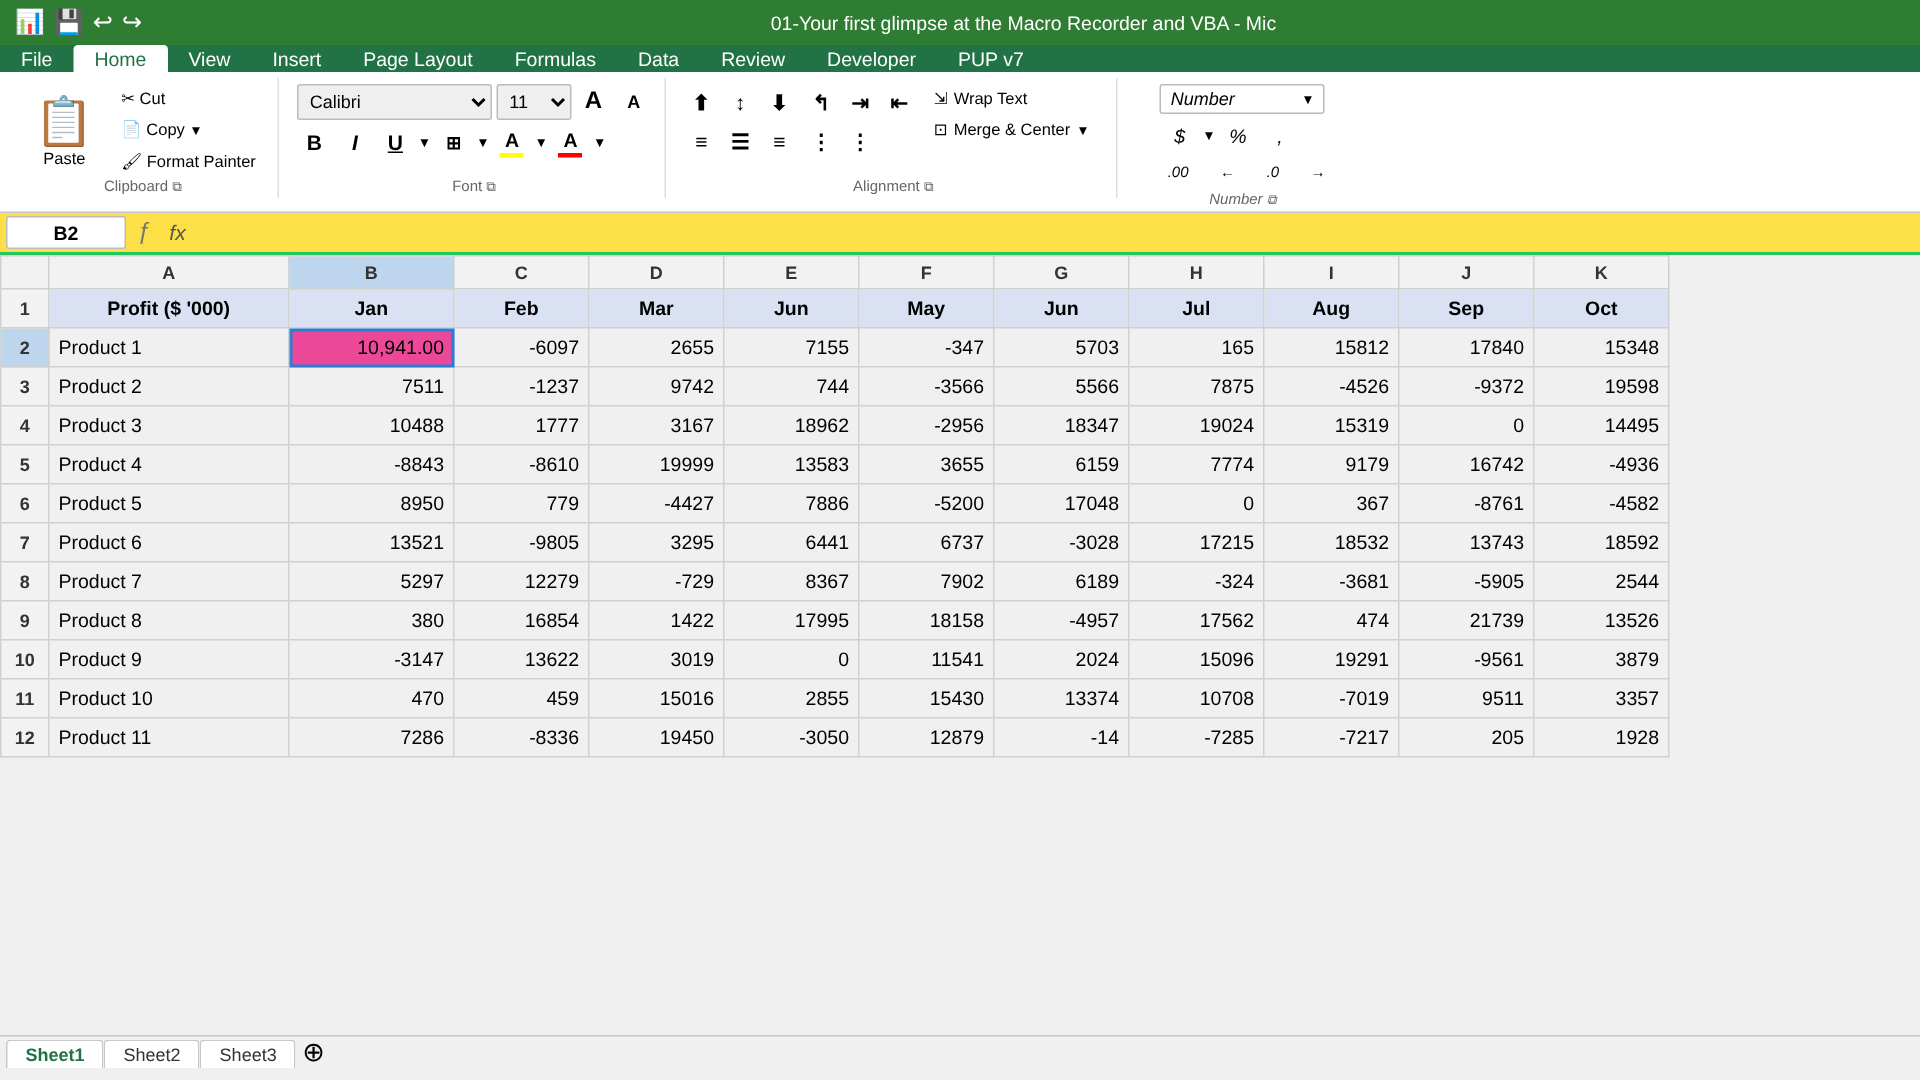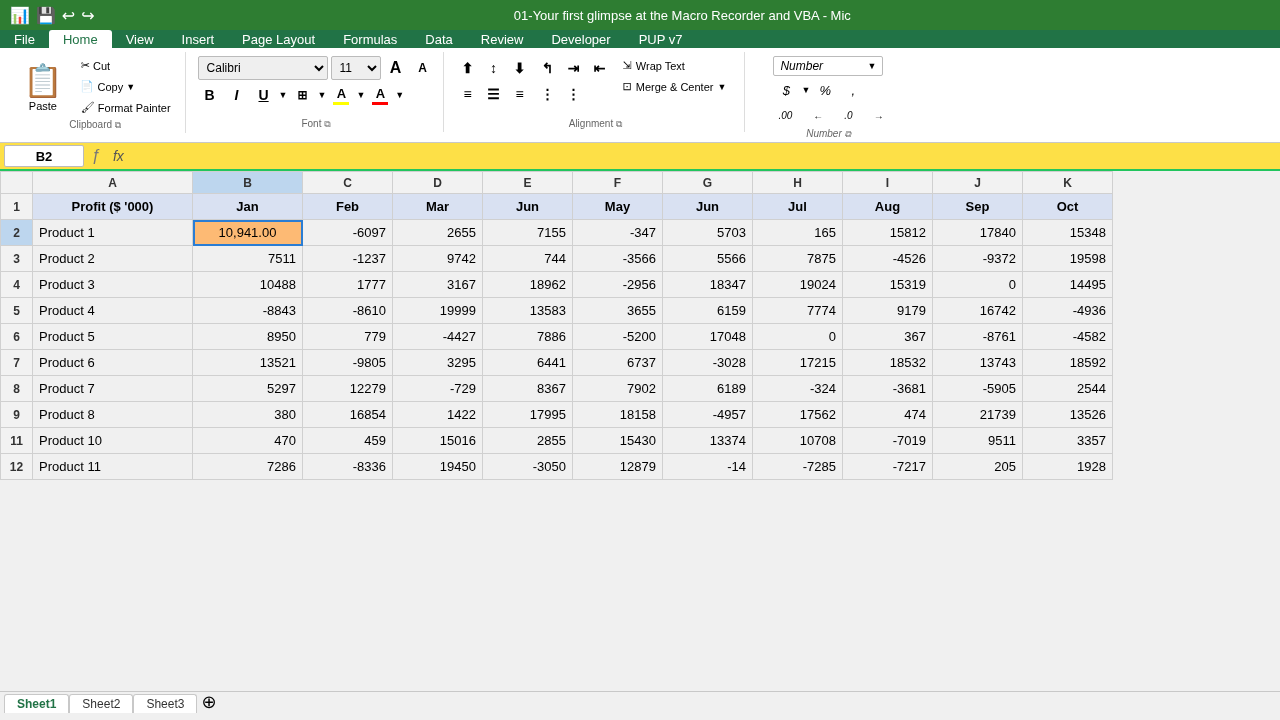--- a/index.html
+++ b/index.html
@@ -203,21 +203,21 @@
       border: 1px solid #d0d0d0;
       height: 26px;
       padding: 2px 6px;
       white-space: nowrap;
       overflow: hidden;
       text-overflow: ellipsis;
       cursor: cell;
     }
     td.cell.text-cell { text-align: left; }
     td.cell.num-cell { text-align: right; }
-    td.cell.selected { background: #fdba74; outline: 2px solid #2a7dd4; outline-offset: -2px; text-align: center; }
+    td.cell.selected { background: #ec4899; outline: 2px solid #2a7dd4; outline-offset: -2px; }
     td.cell.header-row { background: #d9e1f2; font-weight: bold; text-align: center; }
 
     .spreadsheet-area {
       display: flex;
       flex-direction: column;
       height: calc(720px - 30px - 30px - 90px - 28px - 22px);
       overflow: hidden;
     }
 
     
@@ -642,20 +642,34 @@
             <td class="cell num-cell">1422</td>
             <td class="cell num-cell">17995</td>
             <td class="cell num-cell">18158</td>
             <td class="cell num-cell">-4957</td>
             <td class="cell num-cell">17562</td>
             <td class="cell num-cell">474</td>
             <td class="cell num-cell">21739</td>
             <td class="cell num-cell">13526</td>
           </tr>
           <tr>
+            <td class="row-header">10</td>
+            <td class="cell text-cell">Product 9</td>
+            <td class="cell num-cell">-3147</td>
+            <td class="cell num-cell">13622</td>
+            <td class="cell num-cell">3019</td>
+            <td class="cell num-cell">0</td>
+            <td class="cell num-cell">11541</td>
+            <td class="cell num-cell">2024</td>
+            <td class="cell num-cell">15096</td>
+            <td class="cell num-cell">19291</td>
+            <td class="cell num-cell">-9561</td>
+            <td class="cell num-cell">3879</td>
+          </tr>
+          <tr>
             <td class="row-header">11</td>
             <td class="cell text-cell">Product 10</td>
             <td class="cell num-cell">470</td>
             <td class="cell num-cell">459</td>
             <td class="cell num-cell">15016</td>
             <td class="cell num-cell">2855</td>
             <td class="cell num-cell">15430</td>
             <td class="cell num-cell">13374</td>
             <td class="cell num-cell">10708</td>
             <td class="cell num-cell">-7019</td>

